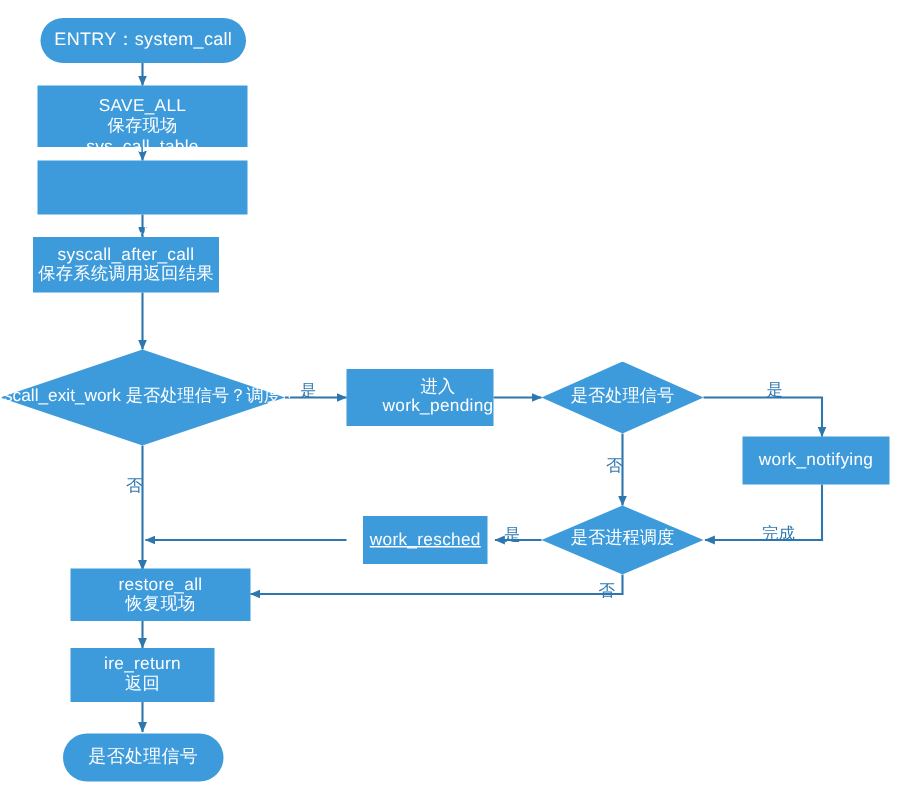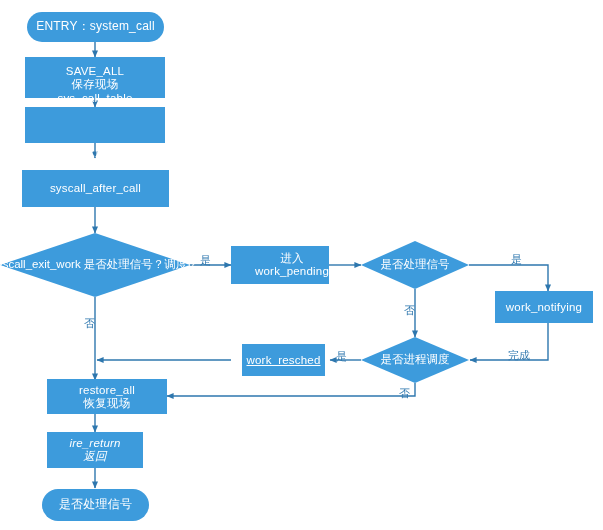--- a/index.html
+++ b/index.html
@@ -124,22 +124,23 @@
 <div class="node" style="left:25px; top:57px; width:140px; height:41px;">
   <span class="ln">SAVE_ALL</span>
   <span class="ln">保存现场</span>
 </div>
 
 <div class="node" style="left:25px; top:107px; width:140px; height:36px;gap:41px;">
   <span class="ln">sys_call_table</span>
   <span class="ln">调用相应服务程序</span>
 </div>
 
-<div class="node" style="left:22px; top:170px; width:147px; height:37px;">
+<div class="node" style="left:22px; top:158px; width:124px; height:37px;">
   <span class="ln">syscall_after_call</span>
+  <span class="ln">保存系统调用返回结果</span>
 </div>
 
 <div class="diamond-wrap" style="left:0px; top:233px; width:190px; height:64px;">
   <div class="diamond-shape"></div>
   <div class="diamond-text">
     <span class="ln">syscall_exit_work</span>
     <span class="ln">是否处理信号？调度？</span>
   </div>
 </div>
 
@@ -168,21 +169,21 @@
 
 <div class="node" style="left:242px; top:344px; width:83px; height:32px;text-decoration:underline;">
   <span class="ln">work_resched</span>
 </div>
 
 <div class="node" style="left:47px; top:379px; width:120px; height:35px;">
   <span class="ln">restore_all</span>
   <span class="ln">恢复现场</span>
 </div>
 
-<div class="node" style="left:47px; top:432px; width:96px; height:36px;font-style:italic;">
+<div class="node" style="left:47px; top:432px; width:96px; height:36px;">
   <span class="ln">ire_return</span>
   <span class="ln">返回</span>
 </div>
 
 <div class="node terminal" style="left:42px; top:489px; width:107px; height:32px;">
   <span class="ln">是否处理信号</span>
 </div>
 
 <span class="edge-label" style="left:200px; top:253px;">是</span>
 <span class="edge-label" style="left:84px; top:316px;">否</span>

